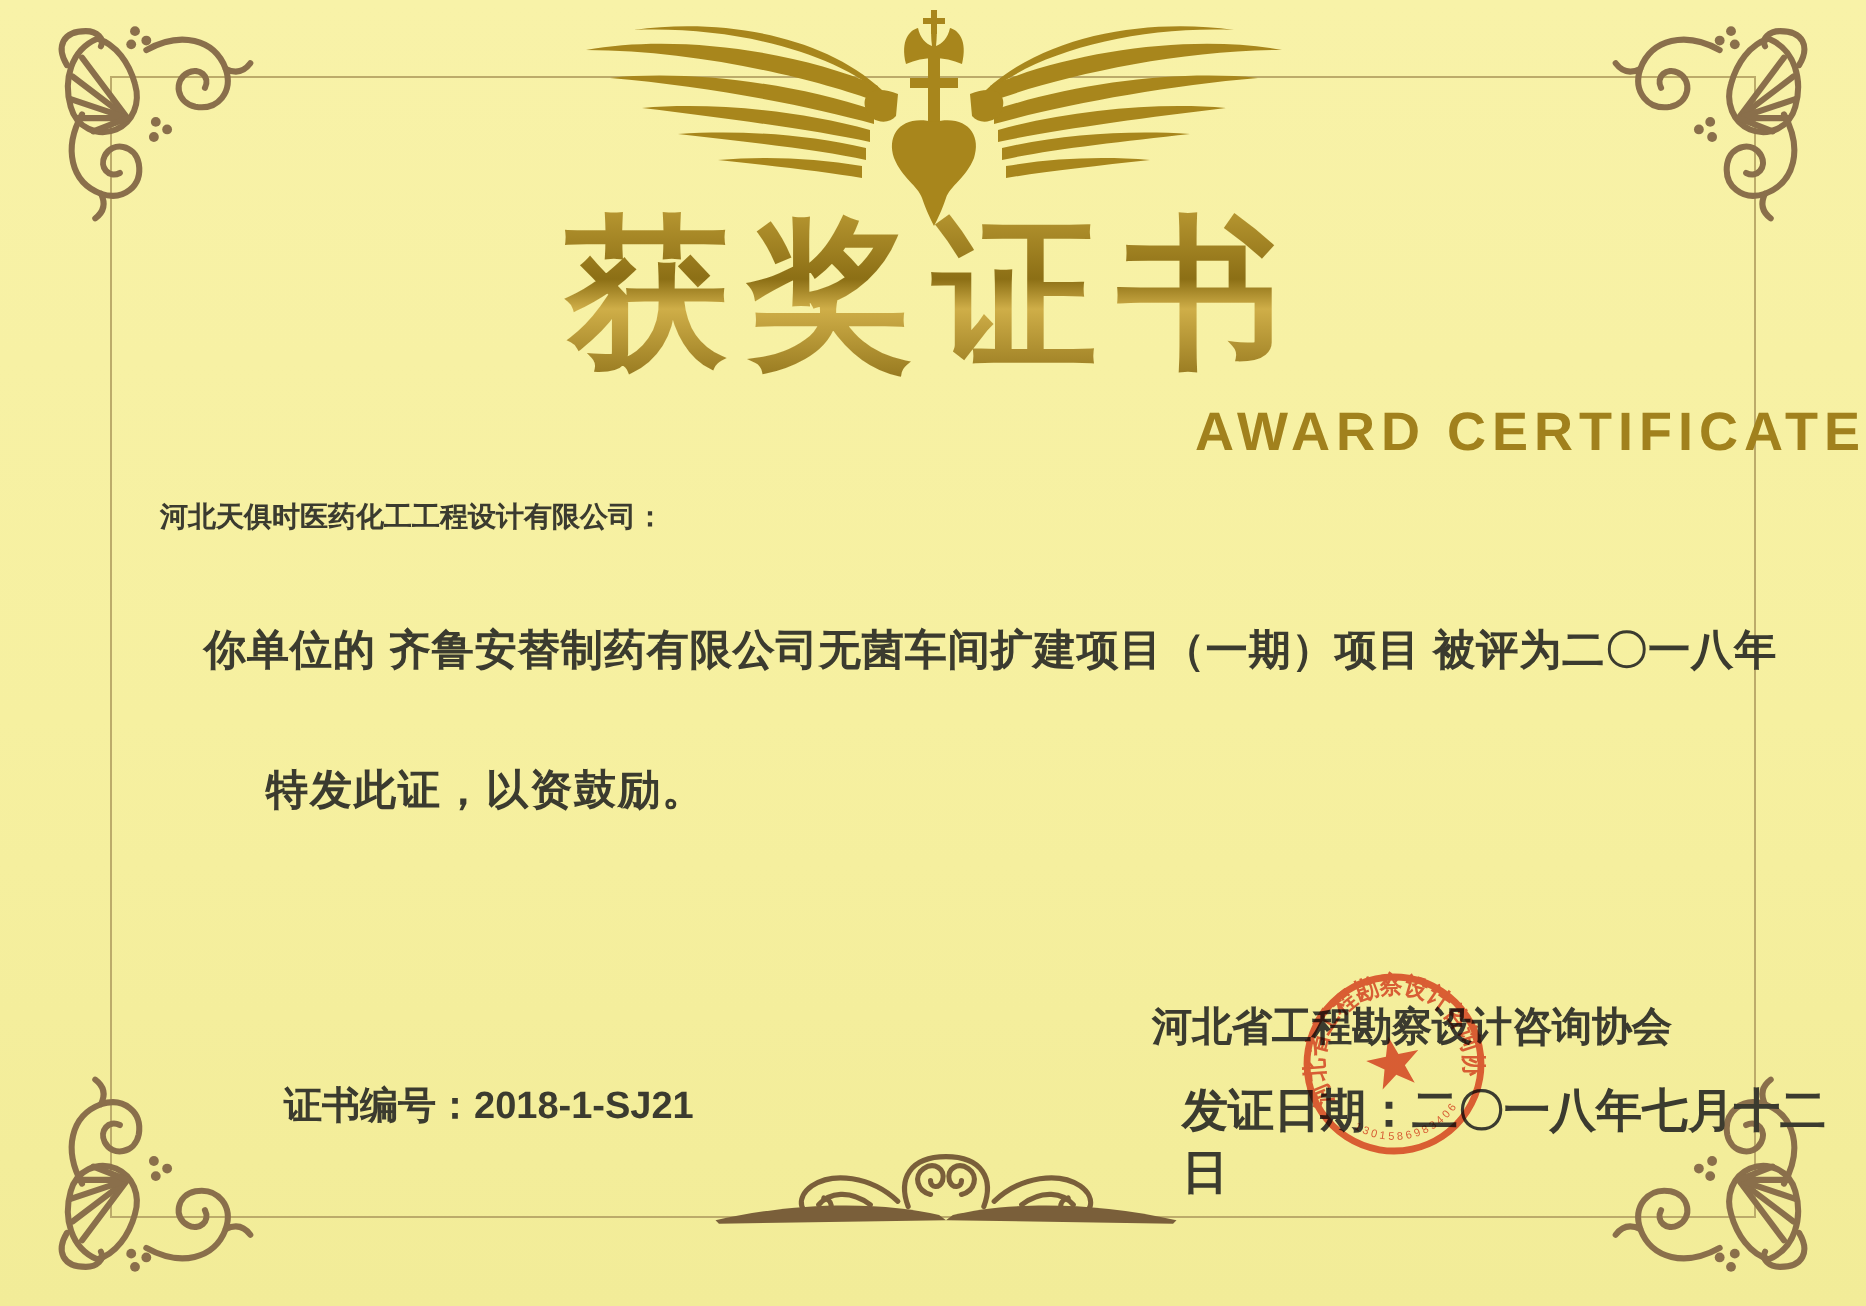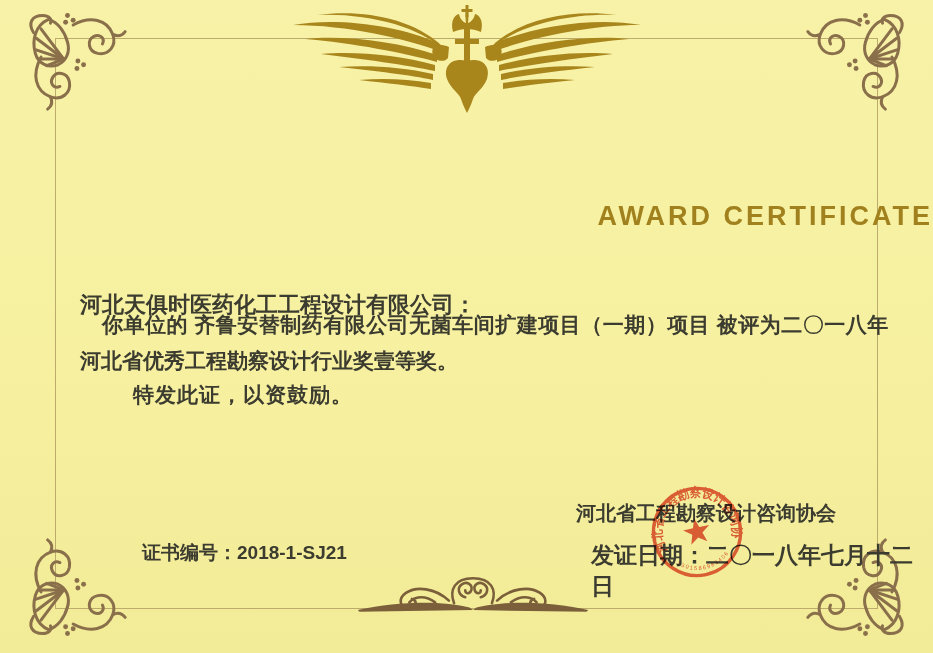--- a/index.html
+++ b/index.html
@@ -20,21 +20,21 @@
     position:absolute;left:0;right:0;top:100px;margin:0;text-align:center;
     font-family:"DejaVu Serif","Liberation Serif",serif;font-weight:bold;
     font-size:82px;letter-spacing:10px;line-height:1.15;
     background:linear-gradient(180deg,#bd9c35 0%,#8c6f15 42%,#cfae48 58%,#8f721a 100%);
     -webkit-background-clip:text;background-clip:text;color:transparent;
   }
   .subtitle{
     position:absolute;left:0;right:0;top:201px;text-align:right;
     font-weight:bold;font-size:27px;letter-spacing:3px;color:#a1811d;
   }
-  .recipient{position:absolute;left:80px;top:250px;font-size:22px;font-weight:bold;color:#3b3b2f;margin-top:40px;}
+  .recipient{position:absolute;left:80px;top:250px;font-size:14px;font-weight:bold;color:#3b3b2f;}
   .bline{position:absolute;font-size:21px;font-weight:bold;color:#3b3b2f;white-space:pre;}
   .l1{left:102px;top:311px;letter-spacing:0.5px;text-align:center;}
   .l2{left:80px;top:347px;}
   .l3{left:133px;top:381px;letter-spacing:1px;}
   .issuer{position:absolute;left:575px;top:500px;width:262px;text-align:center;font-size:20px;font-weight:bold;color:#3b3b2f;}
   .dateline{position:absolute;left:591px;top:540px;font-size:23px;font-weight:bold;color:#3b3b2f;}
   .certno{position:absolute;left:142px;top:540px;font-size:19px;font-weight:bold;color:#3b3b2f;}
   .seal{
     position:absolute;left:642px;top:477px;width:110px;height:110px;
     opacity:.85;mix-blend-mode:multiply;transform:rotate(-12deg);
@@ -172,26 +172,26 @@
       </g>
       <use href="#wingL" transform="translate(360,0) scale(-1,1)"></use>
       <rect x="177" y="24" width="6" height="32"></rect>
       <rect x="168" y="34" width="24" height="5"></rect>
       <path d="M162,42 C150,37 143,42 146,50 C148,56 157,58 161,53 Z"></path>
       <path d="M198,42 C210,37 217,42 214,50 C212,56 203,58 199,53 Z"></path>
       <path d="M180,56 C164,52 156,62 160,74 C164,84 172,88 174,94 C176,100 178,104 180,108 C182,104 184,100 186,94 C188,88 196,84 200,74 C204,62 196,52 180,56 Z"></path>
     </g>
   </svg>
 
+  <h1 class="title">获奖证书</h1>
   <div class="subtitle">AWARD CERTIFICATE</div>
 
   <div class="recipient">河北天俱时医药化工工程设计有限公司：</div>
 
   <div class="bline l1">你单位的 齐鲁安替制药有限公司无菌车间扩建项目（一期）项目 被评为二〇一八年</div>
-  <div class="bline l2">河北省优秀工程勘察设计行业奖壹等奖。</div>
   <div class="bline l3">特发此证，以资鼓励。</div>
 
   <div class="certno"><span>证书编号：</span><span>2018-1-SJ21</span></div>
 
   <div class="issuer">河北省工程勘察设计咨询协会</div>
   <div class="dateline"><span>发证日期：</span><span>二〇一八年七月十二日</span></div>
 
   <svg class="seal" viewBox="0 0 110 110">
     <circle cx="55" cy="55" r="43.5" fill="none" stroke="#e04a33" stroke-width="3.4"></circle>
     <path id="sealArc" d="M 21.6 67.1 A 35.5 35.5 0 1 1 88.4 67.1" fill="none"></path>

